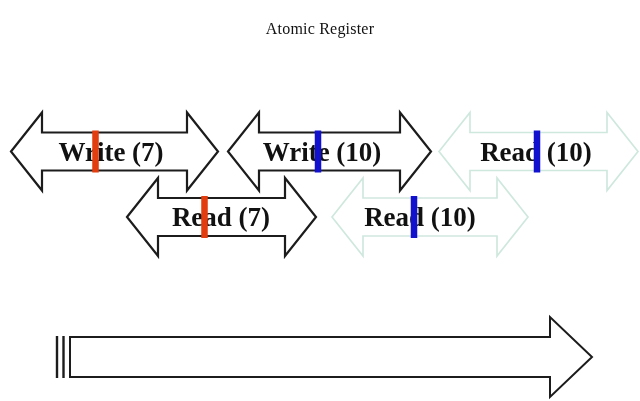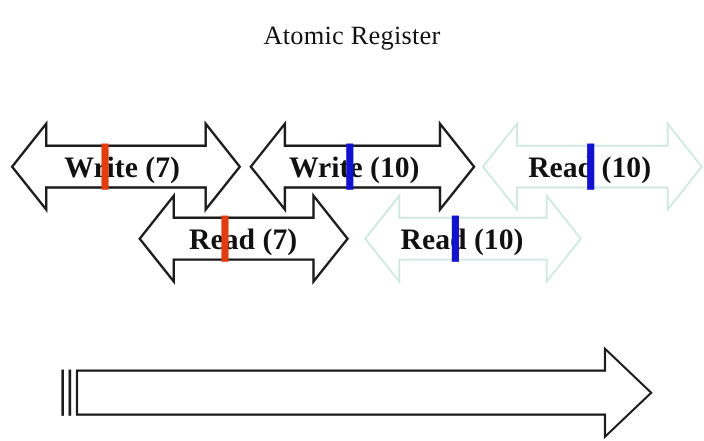--- a/index.html
+++ b/index.html
@@ -10,21 +10,21 @@
     background: #ffffff;
     overflow: hidden;
     font-family: "Liberation Serif", serif;
   }
   .title {
     position: absolute;
     top: 20px;
     left: 0;
     width: 100%;
     text-align: center;
-    font-size: 24px;
+    font-size: 16px;
     font-weight: 400;
     color: #111111;
     letter-spacing: 0.2px;
     user-select: none;
   }
   svg text {
     font-family: "Liberation Serif", serif;
     font-weight: bold;
     font-size: 27px;
     fill: #111111;

